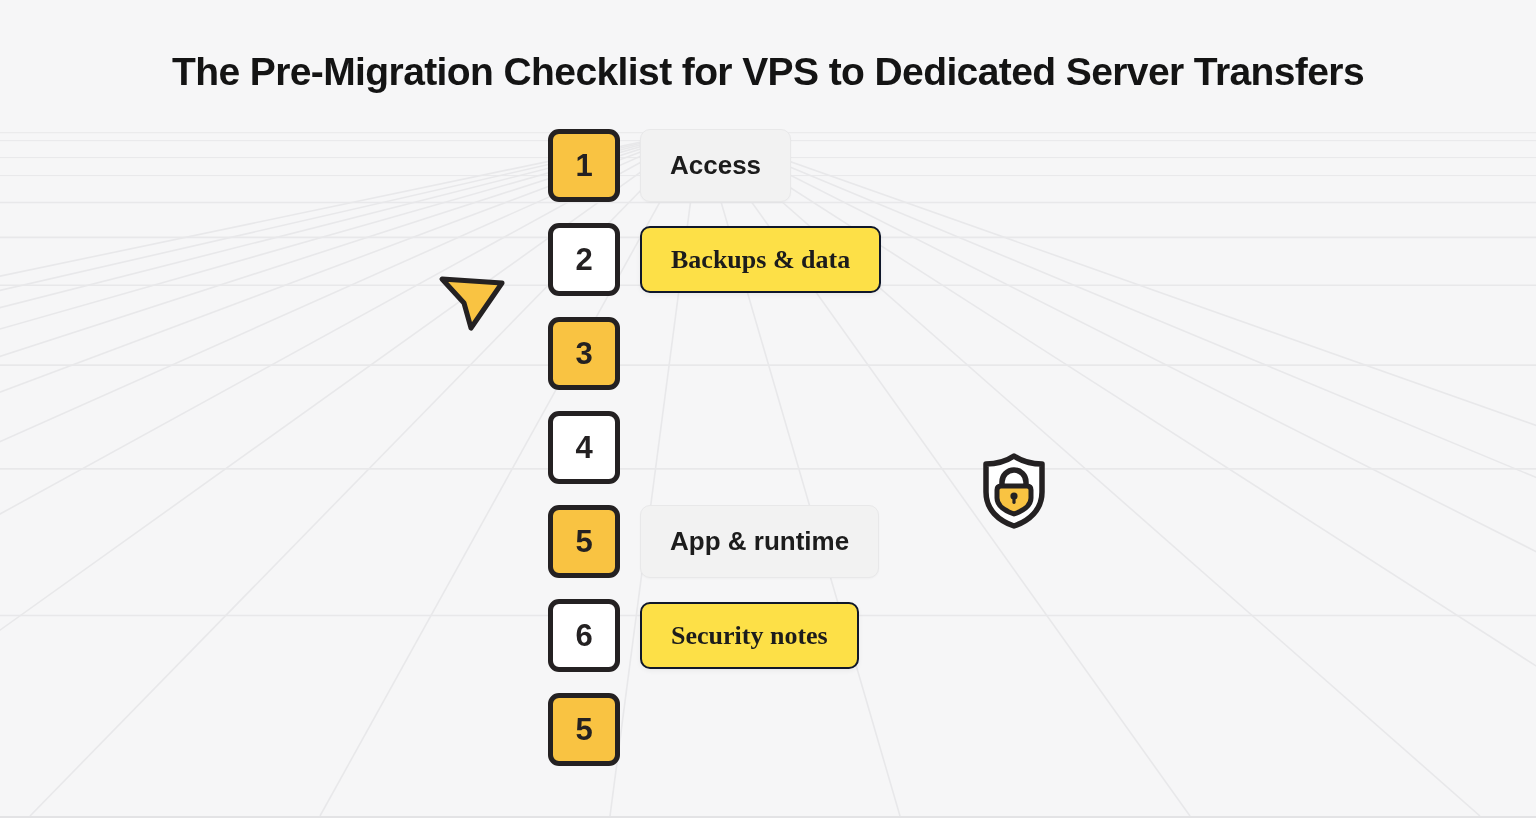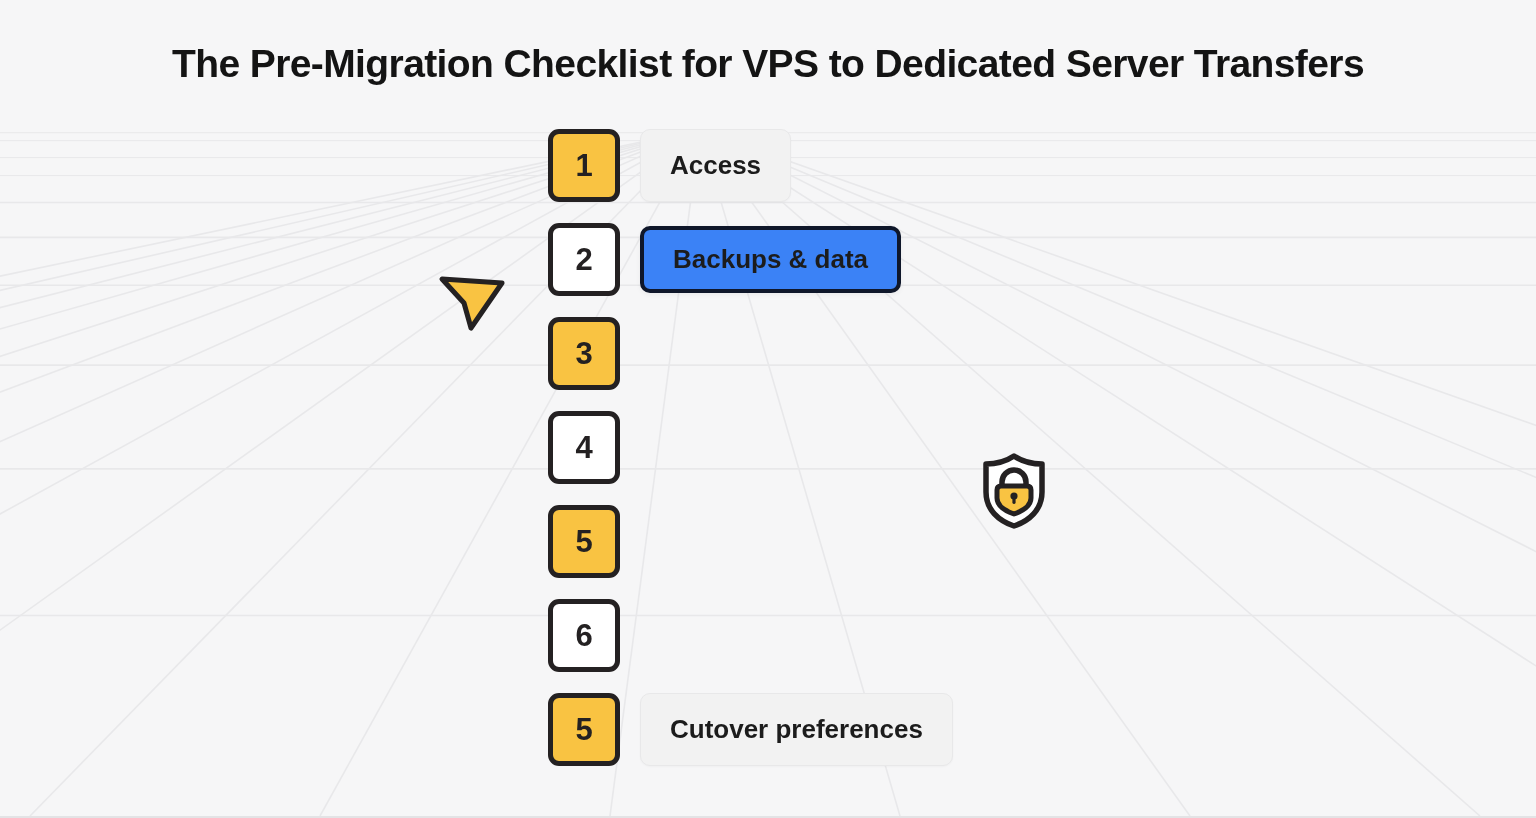--- a/index.html
+++ b/index.html
@@ -12,21 +12,21 @@
     font-family:"Liberation Sans", sans-serif;
     border-bottom:2px solid #E3E3E5;
     box-sizing:border-box;
   }
   .grid-svg{position:absolute;inset:0;width:100%;height:100%;}
   .page-title{
     position:absolute;left:0;right:0;top:42px;
     text-align:center;
     font-size:39px;font-weight:700;letter-spacing:-0.6px;
     color:#141414;
-    margin:0;
+    margin:8px;
   }
   .rows{
     position:absolute;left:548px;top:129px;
     display:flex;flex-direction:column;gap:21px;
   }
   .row{display:flex;align-items:center;height:73px;}
   .num-box{
     box-sizing:border-box;
     width:72px;height:73px;
     border:5px solid var(--ink,#242122);
@@ -47,23 +47,24 @@
     font-size:26px;font-weight:700;color:#1C1C1C;
     white-space:nowrap;
   }
   .row.hl .pill{
     background:#F2F2F2;
     border:1px solid #E8E8E9;
     box-shadow:0 1px 2px rgba(0,0,0,0.03);
   }
   .row.plain .pill{
     height:67px;
-    background:#3b82f6;
-    border:4px solid #0f172a;
+    background:#fde047;
+    border:2px solid #0f172a;
     box-shadow:0 2px 5px rgba(0,0,0,0.05);
+    font-family:Liberation Serif, serif;
   }
   .cursor-wrap{position:absolute;left:438px;top:272px;width:68px;height:58px;}
   .shield-wrap{position:absolute;left:979px;top:451px;width:70px;height:80px;}
 </style>
 </head>
 <body>
 
 <div class="stage" style="--accent: #F9C342; --ink: #242122; --bg: #F6F6F7;">
 
   <svg class="grid-svg" viewBox="0 0 1536 818" preserveAspectRatio="none" aria-hidden="true">
@@ -130,34 +131,37 @@
     <div class="row plain">
       <div class="num-box">
         <span>4</span>
       </div>
     </div>
 
     <div class="row hl">
       <div class="num-box">
         <span>5</span>
       </div>
+      <div class="pill">
+        <span>App &amp; runtime</span>
+      </div>
     </div>
 
     <div class="row plain">
       <div class="num-box">
         <span>6</span>
       </div>
+      <div class="pill">
+        <span>Security notes</span>
+      </div>
     </div>
 
     <div class="row hl">
       <div class="num-box">
         <span>5</span>
-      </div>
-      <div class="pill">
-        <span>Cutover preferences</span>
       </div>
     </div>
   </div>
 
   <div class="cursor-wrap">
     <svg viewBox="0 0 68 60" width="68" height="60" aria-hidden="true">
       <path d="M4 7 L64 11 L33 56 L26 31 Z" fill="var(--accent,#F9C342)" stroke="var(--ink,#242122)" stroke-width="5" stroke-linejoin="round"></path>
     </svg>
   </div>
 

